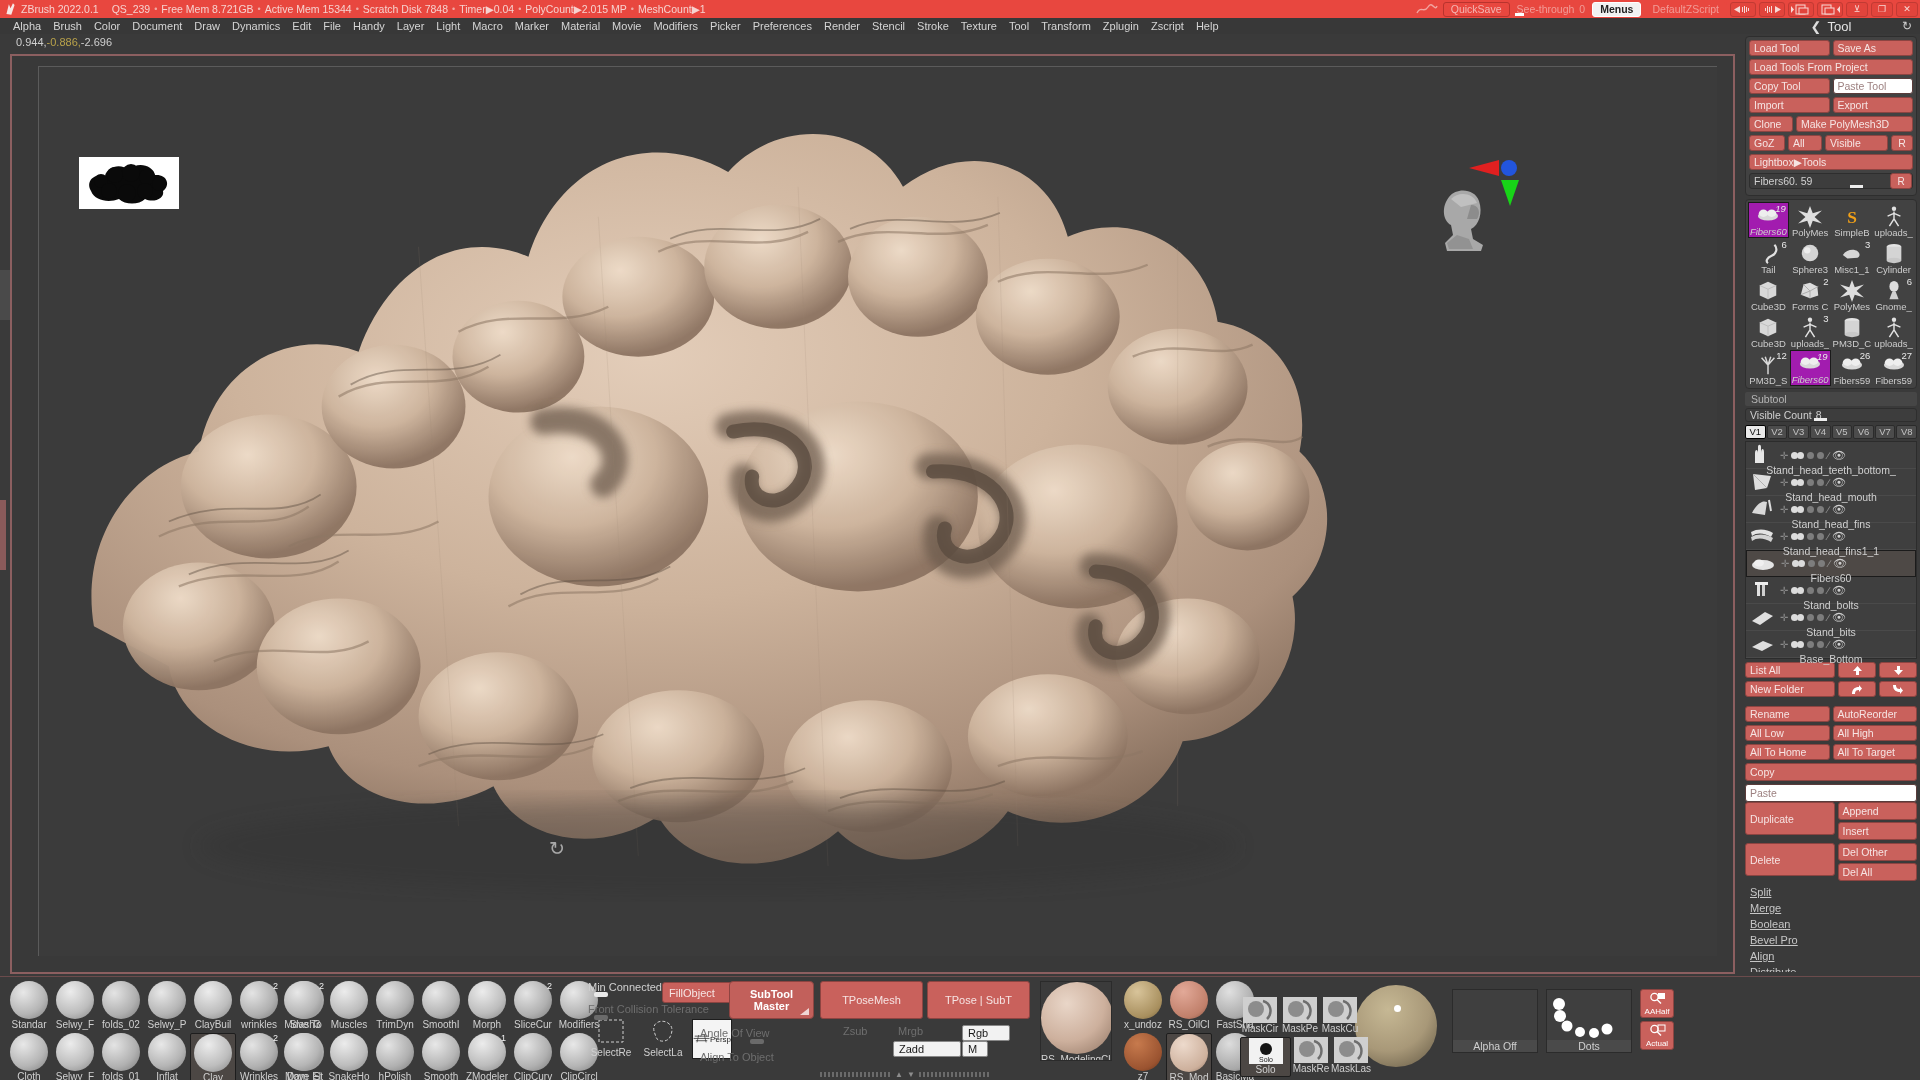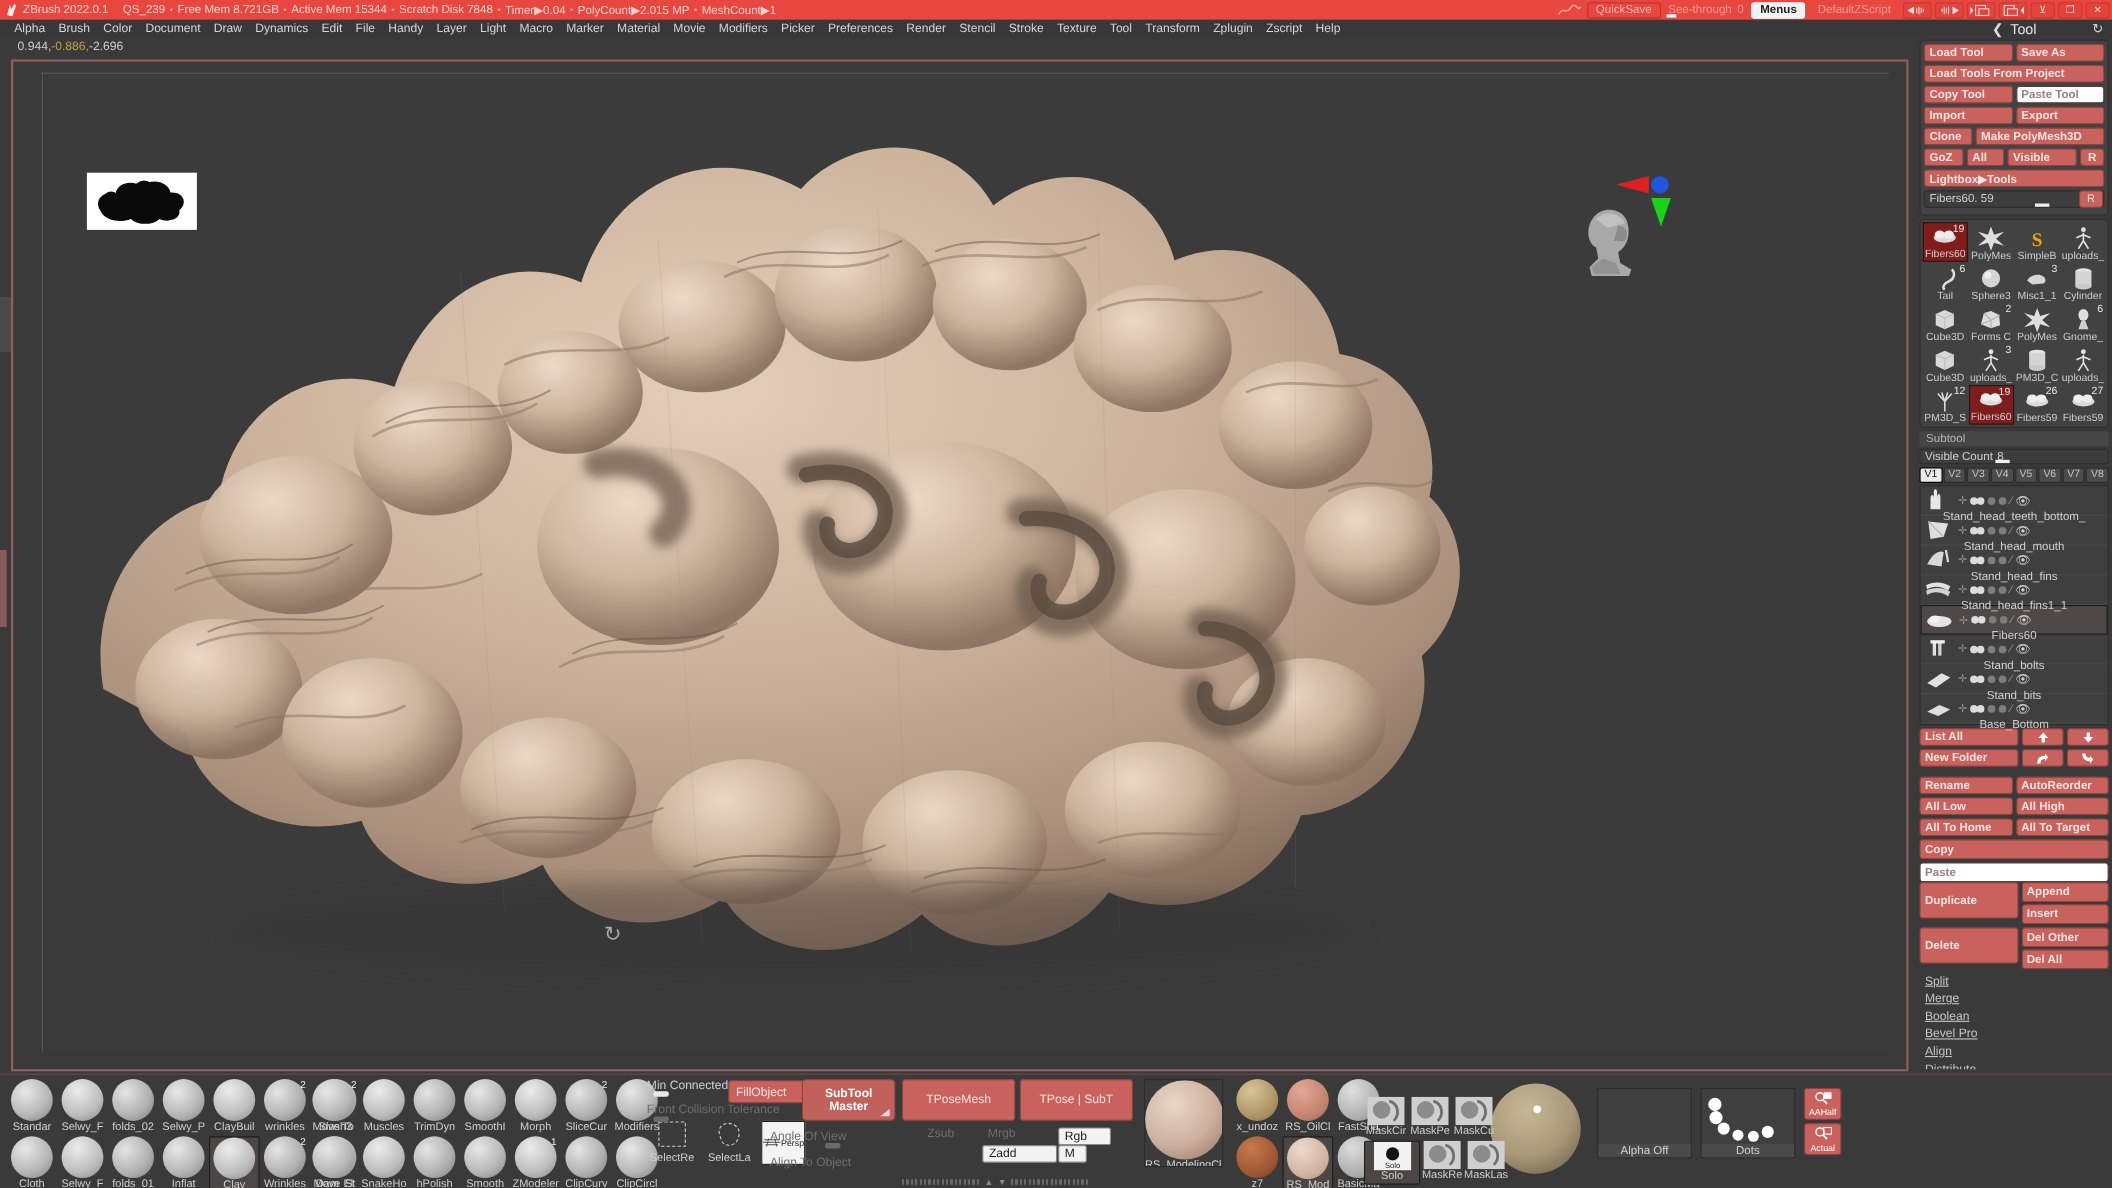--- a/index.html
+++ b/index.html
@@ -90,21 +90,21 @@
   .rpanel {
     position:absolute; right:0; top:34px; width:178px; bottom:108px;
     background:#3a3a3a; padding:2px 3px 0 3px; overflow:hidden;
   }
   .rtitle { position:absolute; right:0; top:18px; width:178px; height:16px;
     display:flex; align-items:center; justify-content:center; gap:6px; color:#e3e3e3; font-size:13px; }
   .rtitle .back { color:#dcdcdc; font-size:13px; }
   .rtitle .refresh { position:absolute; right:8px; font-size:12px; color:#cfcfcf; }
 
   .rbox { border:1px solid #2e2e2e; border-radius:4px; background:#424242; padding:3px; margin-bottom:3px; }
-  .rrow { display:flex; gap:3px; margin-bottom:3px;font-weight:bold; }
+  .rrow { display:flex; gap:3px; margin-bottom:3px; }
   .rrow:last-child { margin-bottom:0;flex-direction:column; }
   .rbtn {
     background:#c9615c; color:#f6e4e3; border:1px solid #8d4441; border-radius:3px;
     font-size:10.5px; padding:2px 4px; height:16px; display:flex; align-items:center;
     white-space:nowrap; overflow:hidden; flex:1;
   }
   .rbtn.dis { background:#ffffff; color:#9d8180; border-color:#5a3c3b; }
   .rbtn.nar { flex:none; width:22px; justify-content:center; }
   .rbtn.tall { height:33px; }
   .slider-row { position:relative; background:#3d3d3d; border:1px solid #2e2e2e; border-radius:3px; height:16px;
@@ -113,21 +113,21 @@
   .slider-row .rr { position:absolute; right:0; top:-1px; width:22px; height:16px; background:#c9615c;
     border:1px solid #8d4441; border-radius:3px; display:flex; align-items:center; justify-content:center;
     color:#f6e4e3; font-size:10px; }
 
   
   .tgrid { display:grid; grid-template-columns:repeat(4,1fr); gap:1px; }
   .tcell { position:relative; height:36px; display:flex; flex-direction:column; align-items:center; justify-content:flex-end; }
   .tcell .tn { font-size:9.5px; color:#cdcdcd; white-space:nowrap; overflow:hidden; max-width:100%;
      text-overflow:clip; line-height:10px; }
   .tcell .badge { position:absolute; right:2px; top:0px; font-size:9.5px; color:#e8e8e8; }
-  .tsel { border:1px solid #1a1a1a; background:#7f1d1d; }
+  .tsel { border:1px solid #1a1a1a; background:#a21caf;font-style:italic; }
   .thumbimg { width:26px; height:22px; }
 
   
   .sub-head { background:#464646; color:#b5b5b5; font-size:10.5px; padding:1px 6px; border-radius:2px; margin-bottom:2px; }
   .vrow { display:flex; gap:1px; margin-bottom:2px; }
   .vbtn { flex:1; background:#4c4c4c; border:1px solid #2b2b2b; border-radius:2px; color:#c3c3c3;
     font-size:9.5px; text-align:center; height:14px; line-height:12px; }
   .vbtn.on { background:#e9e9e9; color:#111; border-color:#000; }
   .stlist { background:#3f3f3f; border:1px solid #2c2c2c; }
   .strow { position:relative; height:27px; border-bottom:1px solid #4a4a4a; display:flex; align-items:center; }

